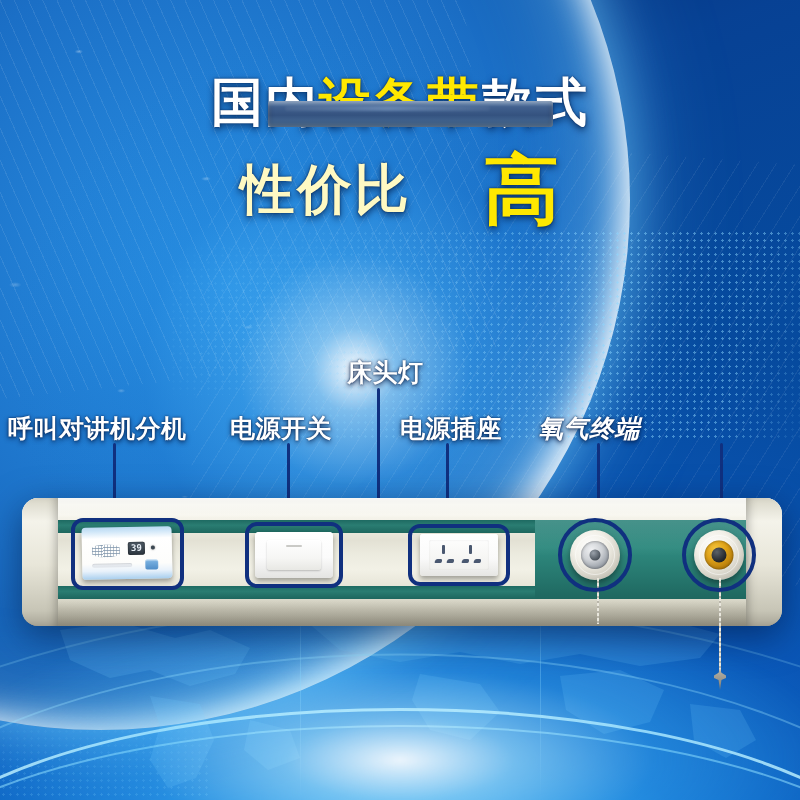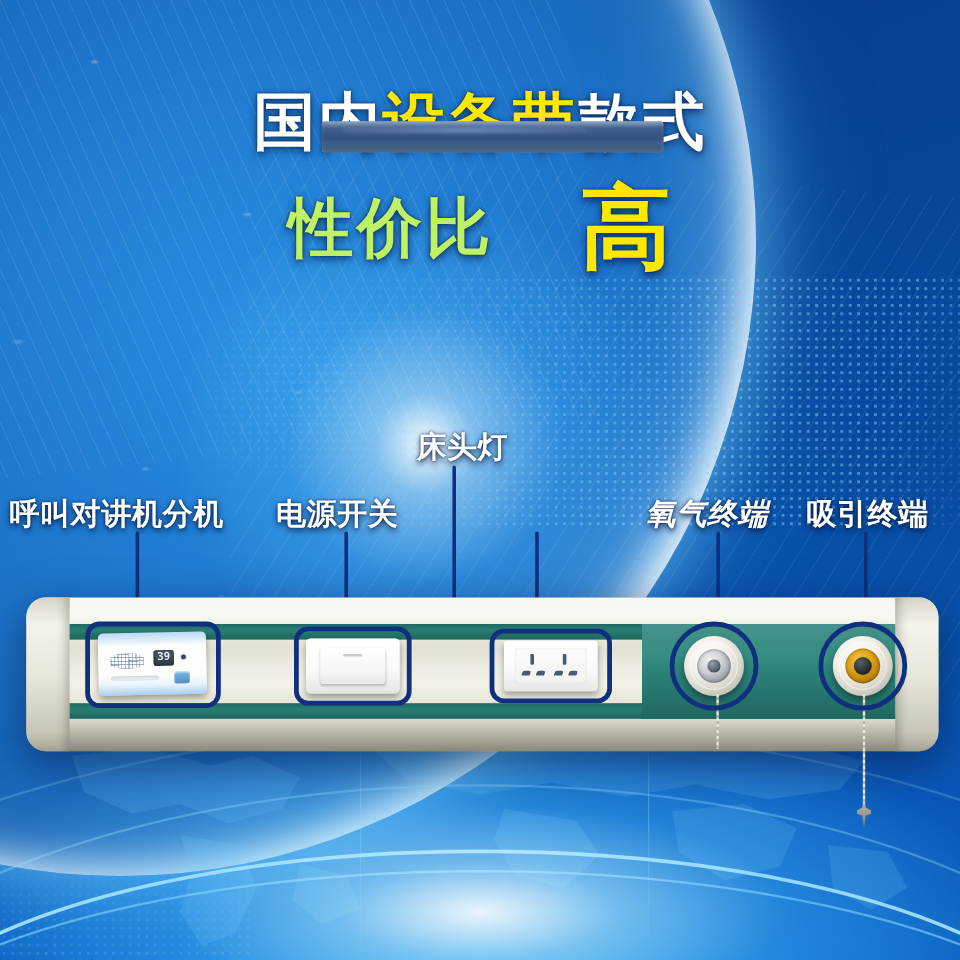--- a/index.html
+++ b/index.html
@@ -108,21 +108,21 @@
     font-size:52px;font-weight:bold;letter-spacing:2px;line-height:1;
     white-space:nowrap;
     text-shadow:0 3px 7px rgba(2,26,70,.75), 0 0 2px rgba(2,26,70,.9);
   }
   .line1 .w{color:#ffffff;}
   .line1 .y{color:#ffe800;}
   .line2{
     margin-top:24px;font-size:54px;font-weight:bold;line-height:1;white-space:nowrap;
     text-shadow:0 3px 7px rgba(2,26,70,.75), 0 0 2px rgba(2,26,70,.9);
   }
-  .line2 .w{color:#bef264;letter-spacing:3px;}
+  .line2 .w{color:#fef9c3;letter-spacing:3px;}
   .line2 .gap{display:inline-block;width:72px;}
   .line2 .big{color:#ffe800;font-size:76px;vertical-align:-8px;}
 
   
   .callout{
     position:absolute;color:#ffffff;font-weight:bold;white-space:nowrap;
     text-shadow:0 2px 5px rgba(2,26,70,.85), 0 0 2px rgba(2,26,70,.95);
     font-size:25px;letter-spacing:.5px;
   }
   .leader{position:absolute;width:3px;background:#10307f;border-radius:2px;}
@@ -338,22 +338,22 @@
   <div class="bottom-glow"></div>
 
   <div class="headline">
     <div class="line1"><span class="w">国内</span><span class="y">设备带</span><span class="w">款式</span></div>
     <div class="line2"><span class="w">性价比</span><span class="gap"></span><span class="big">高</span></div>
   </div>
 
   <div class="callout" style="left:230px;top:412px;">电源开关</div>
   <div class="callout" style="left:8px;top:412px;">呼叫对讲机分机</div>
   <div class="callout" style="left:347px;top:356px;">床头灯</div>
+  <div class="callout" style="left:400px;top:412px;">电源插座</div>
   <div class="callout" style="left:538px;top:412px;font-style:italic;">氧气终端</div>
-  <div class="callout" style="left:672px;top:412px;">吸引终端</div>
 
   <div class="leader" style="left:113px;top:443px;height:85px;"></div>
   <div class="leader" style="left:287px;top:443px;height:88px;"></div>
   <div class="leader" style="left:377px;top:388px;height:227px;"></div>
   <div class="leader" style="left:446px;top:443px;height:90px;"></div>
   <div class="leader" style="left:597px;top:443px;height:88px;"></div>
   <div class="leader" style="left:720px;top:443px;height:88px;"></div>
 
   <div class="panel-wrap">
     <div class="panel">

